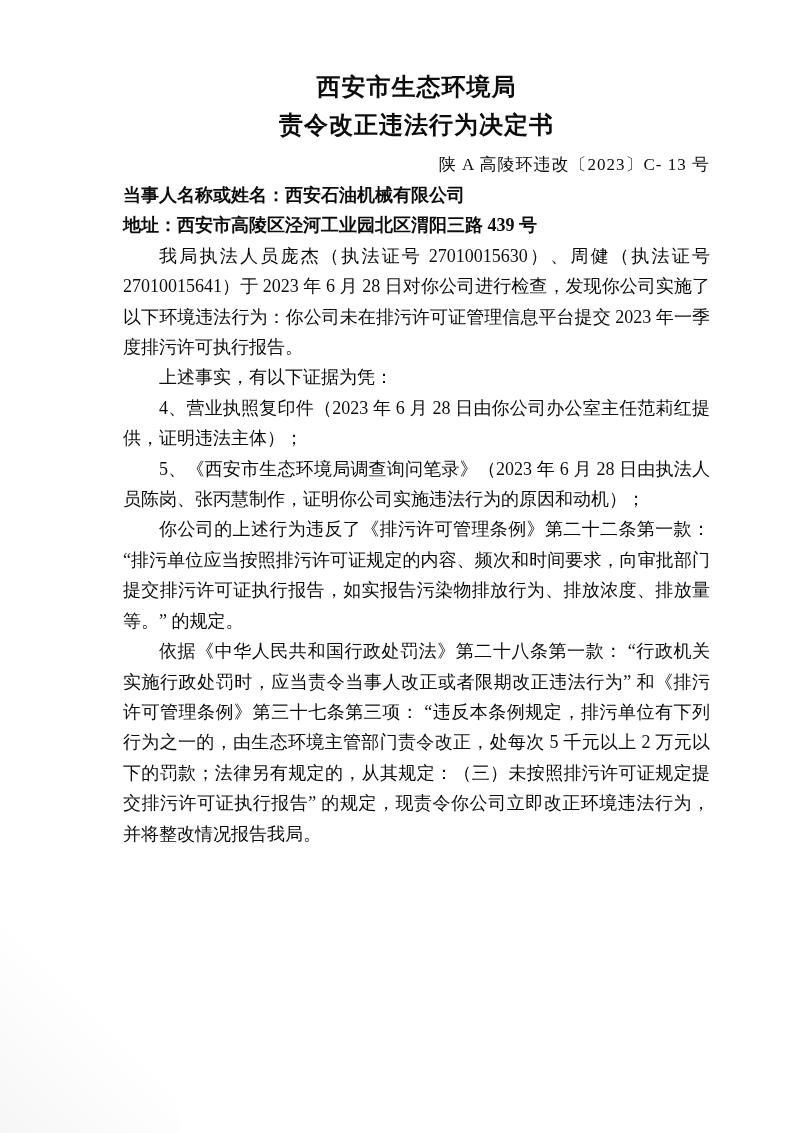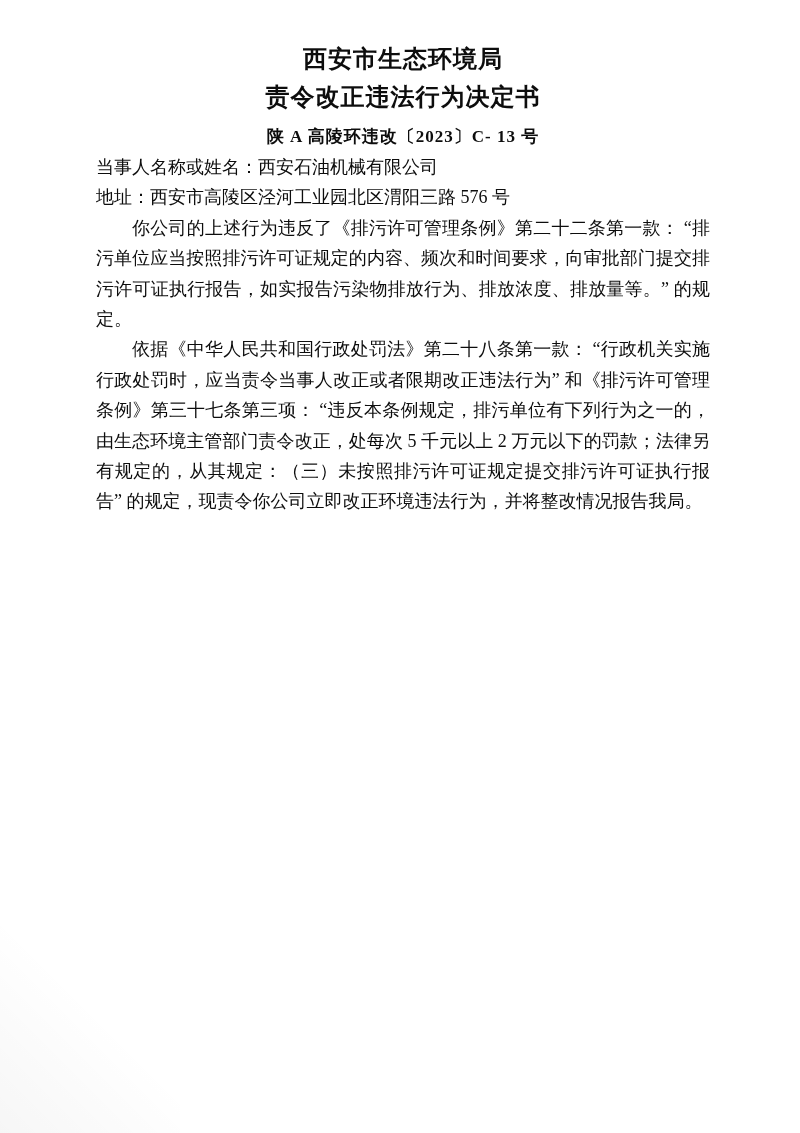--- a/index.html
+++ b/index.html
@@ -19,71 +19,77 @@
   .scan-shade {
     position: absolute;
     left: 0;
     bottom: 0;
     width: 180px;
     height: 220px;
     background: linear-gradient(45deg, rgba(0,0,0,0.035) 0%, rgba(0,0,0,0) 55%);
     pointer-events: none;
   }
   .content {
-    padding: 40px 90px 0 96px;
+    padding: 68px 90px 0 96px;
+    margin-left: 27px;
   }
   .title {
     margin: 0;
     text-align: center;
     font-family: "Liberation Sans", "DejaVu Sans", sans-serif;
     font-weight: bold;
     font-size: 24px;
     line-height: 38px;
     letter-spacing: 1px;
     color: #0d0d0d;
   }
   .doc-number {
     margin: 8px 0 2px 0;
-    text-align: center;
+    text-align: right;
     font-family: "Liberation Serif", "DejaVu Serif", serif;
-    font-weight: bold;
+    font-weight: normal;
     font-size: 17px;
     line-height: 26px;
     letter-spacing: 1px;
     color: #0d0d0d;
   }
   .body-text {
     font-family: "Liberation Serif", "DejaVu Serif", serif;
     font-size: 18px;
     line-height: 30.4px;
     color: #0d0d0d;
   }
   .info-line {
     margin: 0;
+    font-weight: bold;
   }
   .para {
     margin: 0;
     text-indent: 2em;
     text-align: justify;
   }
 </style>
 </head>
 <body>
 
 <div class="page">
   <div class="content">
 
     <h1 class="title">西安市生态环境局</h1>
     <h1 class="title">责令改正违法行为决定书</h1>
     <div class="doc-number">陕 A 高陵环违改〔2023〕C- 13 号</div>
 
     <div class="body-text">
 
       <p class="info-line"><span>当事人名称或姓名：</span><span>西安石油机械有限公司</span></p>
-      <p class="info-line"><span>地址：</span><span>西安市高陵区泾河工业园北区渭阳三路 576 号</span></p>
+      <p class="info-line"><span>地址：</span><span>西安市高陵区泾河工业园北区渭阳三路 439 号</span></p>
 
+      <p class="para">我局执法人员庞杰（执法证号 27010015630）、周健（执法证号 27010015641）于 2023 年 6 月 28 日对你公司进行检查，发现你公司实施了以下环境违法行为：你公司未在排污许可证管理信息平台提交 2023 年一季度排污许可执行报告。</p>
+      <p class="para">上述事实，有以下证据为凭：</p>
+      <p class="para">4、营业执照复印件（2023 年 6 月 28 日由你公司办公室主任范莉红提供，证明违法主体）；</p>
+      <p class="para">5、《西安市生态环境局调查询问笔录》（2023 年 6 月 28 日由执法人员陈岗、张丙慧制作，证明你公司实施违法行为的原因和动机）；</p>
       <p class="para">你公司的上述行为违反了《排污许可管理条例》第二十二条第一款： “排污单位应当按照排污许可证规定的内容、频次和时间要求，向审批部门提交排污许可证执行报告，如实报告污染物排放行为、排放浓度、排放量等。” 的规定。</p>
       <p class="para">依据《中华人民共和国行政处罚法》第二十八条第一款： “行政机关实施行政处罚时，应当责令当事人改正或者限期改正违法行为” 和《排污许可管理条例》第三十七条第三项： “违反本条例规定，排污单位有下列行为之一的，由生态环境主管部门责令改正，处每次 5 千元以上 2 万元以下的罚款；法律另有规定的，从其规定：（三）未按照排污许可证规定提交排污许可证执行报告” 的规定，现责令你公司立即改正环境违法行为，并将整改情况报告我局。</p>
 
     </div>
   </div>
   <div class="scan-shade"></div>
 </div>
 
 </body></html>

